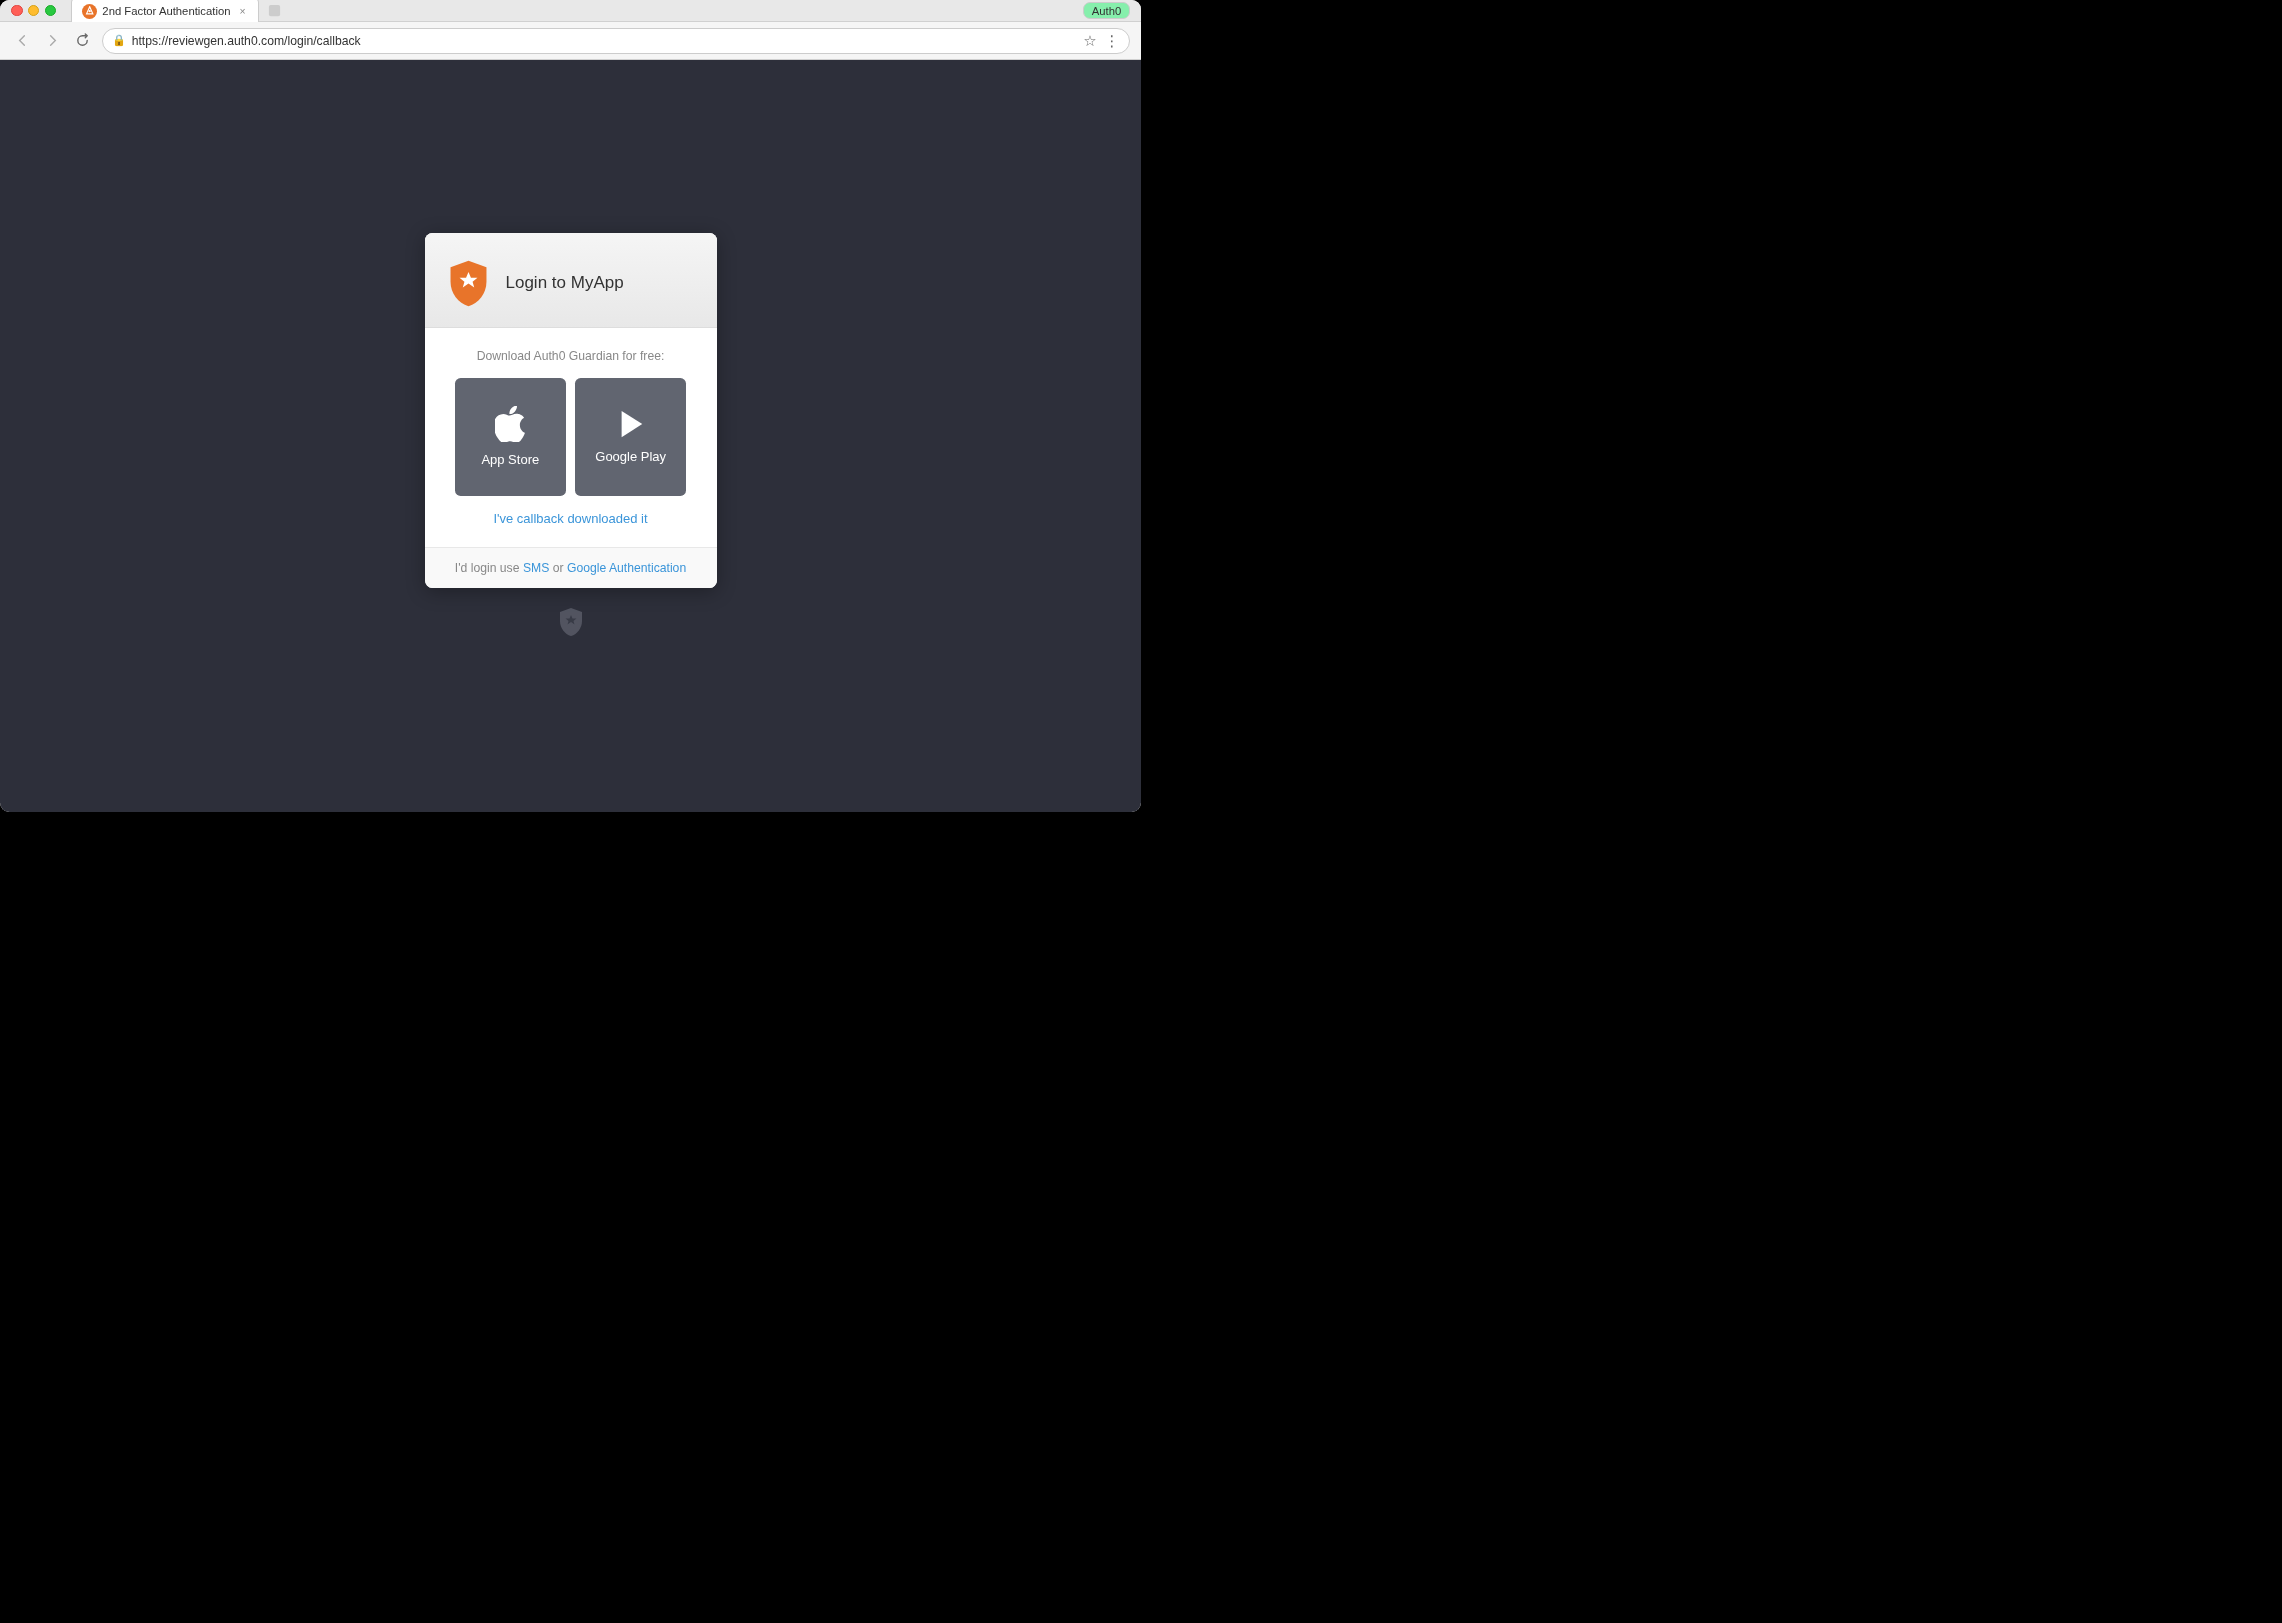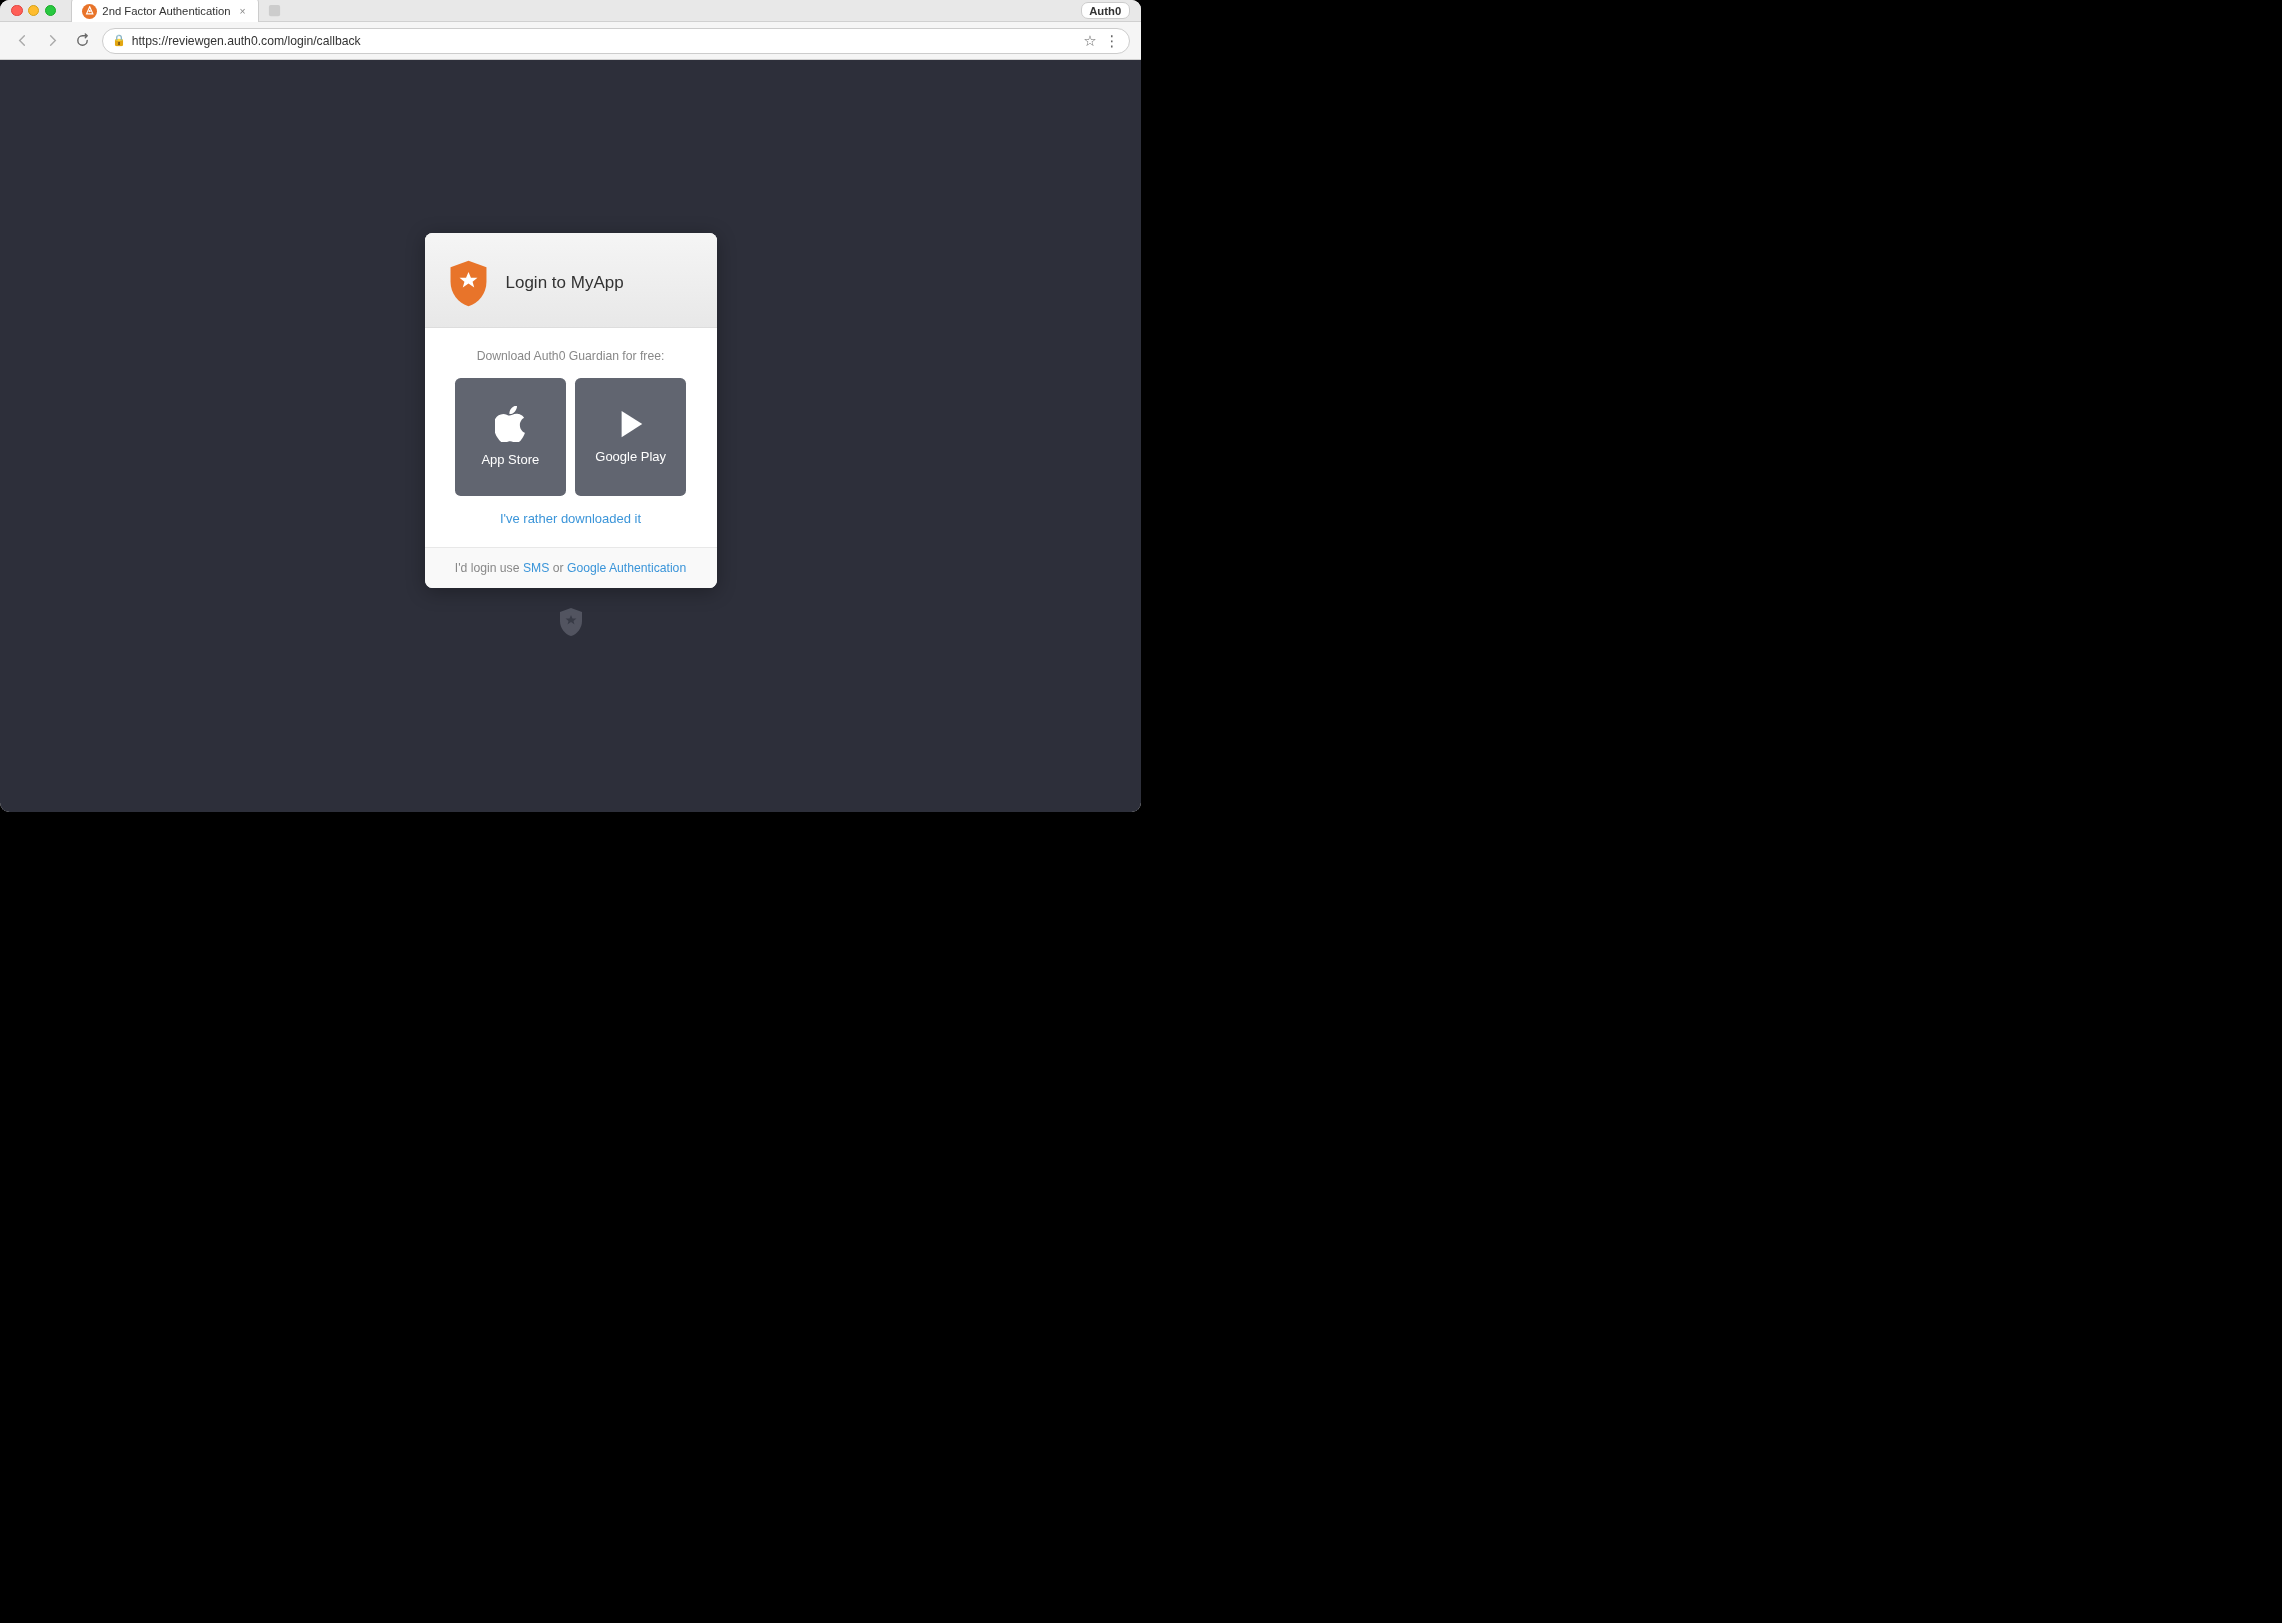--- a/index.html
+++ b/index.html
@@ -107,28 +107,27 @@
       display: flex;
       align-items: center;
       justify-content: center;
       color: #666;
       font-size: 17px;
       cursor: pointer;
     }
 
     .auth0-btn {
       margin-left: auto;
-      background: #ffffff;
+      background: #86efac;
       border: 0.9px solid #ccc;
       border-radius: 7px;
       padding: 1.9px 7.5px;
       font-size: 11.3px;
       color: #333;
       cursor: pointer;
-      font-weight: bold;
     }
 
     
     .address-bar {
       background: #f5f5f5;
       height: 38px;
       display: flex;
       align-items: center;
       padding: 0 11.3px;
       gap: 7.5px;
@@ -381,21 +380,21 @@
           </button>
 
           <button class="store-btn">
             <svg class="play-icon" viewBox="0 0 32 32" fill="white">
               <polygon points="6,2 28,16 6,30" fill="white"></polygon>
             </svg>
             <span class="store-btn-label">Google Play</span>
           </button>
         </div>
 
-        <a class="already-link">I've rather downloaded it</a>
+        <a class="already-link">I've callback downloaded it</a>
       </div>
 
       <div class="card-footer">
         <span>I'd login use </span><a class="footer-link">SMS</a><span> or </span><a class="footer-link">Google Authentication</a>
       </div>
     </div>
 
     <div class="bottom-logo">
       <svg width="26" height="30" viewBox="0 0 52 60" fill="none">
         <path d="M26 2L4 10v18c0 14 9.5 26.5 22 30 12.5-3.5 22-16 22-30V10L26 2z" fill="#8a8d9a"></path>

